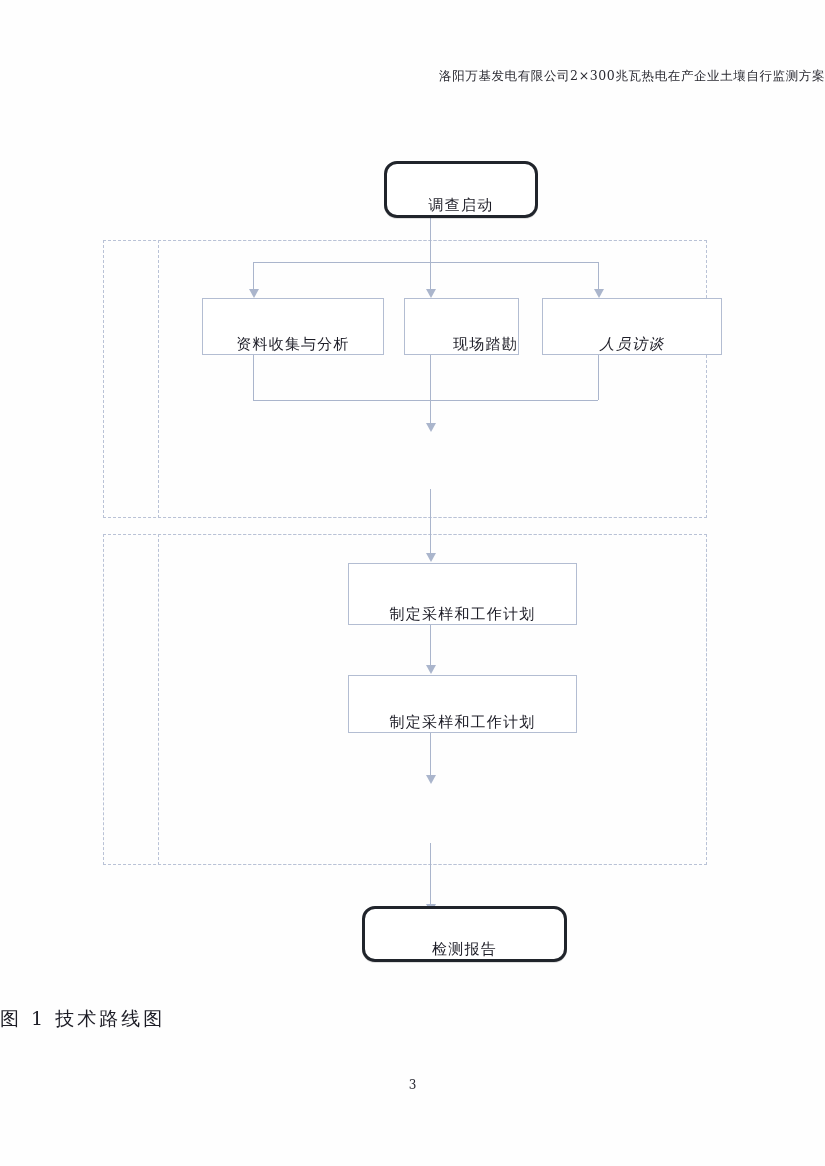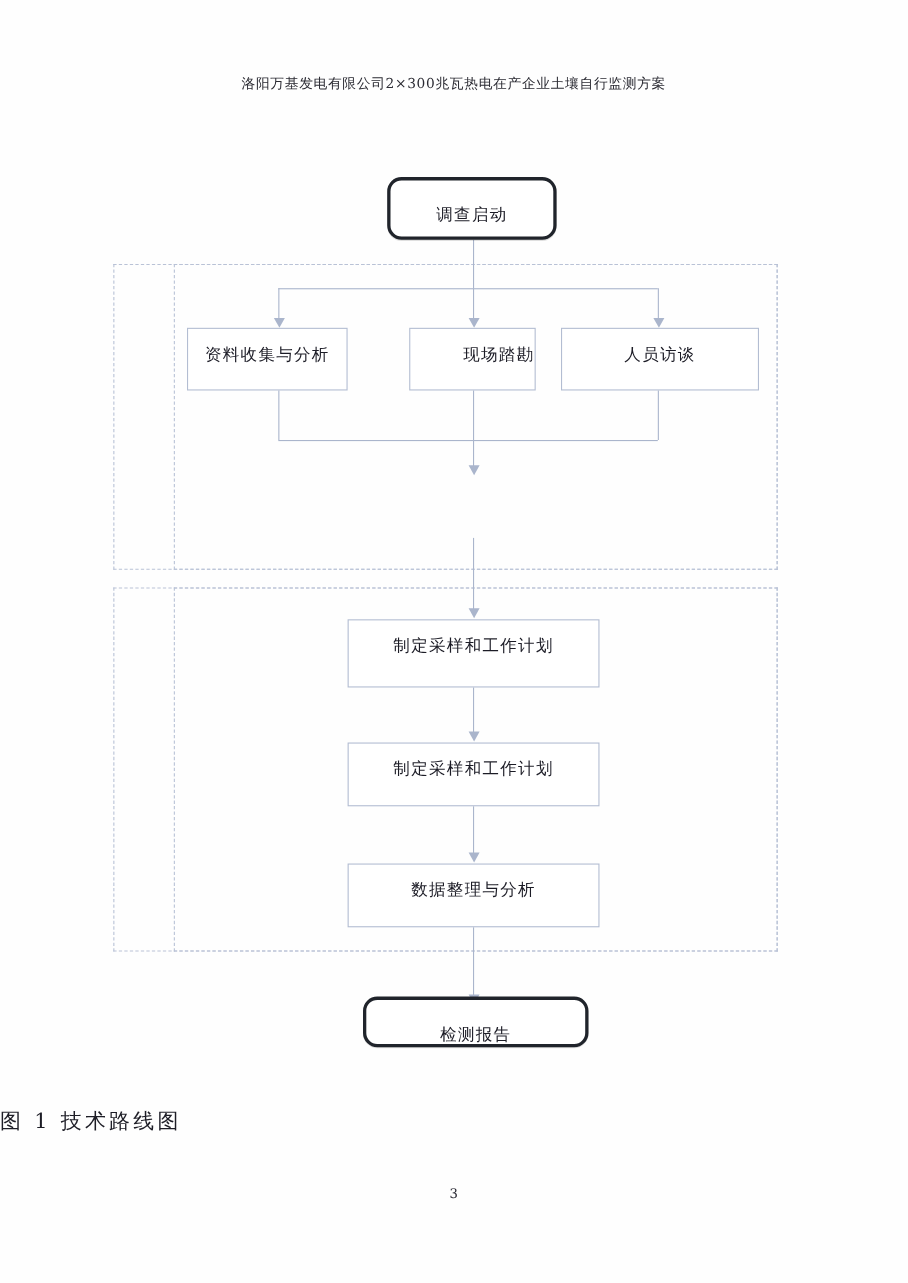--- a/index.html
+++ b/index.html
@@ -23,21 +23,21 @@
     inset: 0;
     background: #fefefe;
     pointer-events: none;
   }
 
   .doc-header {
     position: absolute;
     top: 68px;
     left: 0;
     width: 825px;
-    text-align: center;
+    text-align: right;
     font-family: "DejaVu Serif", "Liberation Serif", serif;
     font-size: 12.5px;
     letter-spacing: 0.6px;
     color: #2a2a32;
   }
 
   .page-number {
     position: absolute;
     top: 1078px;
     left: 0;
@@ -67,24 +67,25 @@
     background: transparent;
   }
 
   
   .node {
     position: absolute;
     box-sizing: border-box;
     background: #ffffff;
     border: 1px solid #b3bdd2;
     display: flex;
-    align-items: flex-start;
+    align-items: flex-end;
     justify-content: center;
     color: #1c1c26;
     font-family: "DejaVu Serif", "Liberation Serif", serif;
+    margin-left: 32px;
   }
   .node > .node-label {
     display: block;
     width: 100%;
     text-align: center;
     font-size: 15px;
     letter-spacing: 1.2px;
     padding-top: 14px;
   }
   .node.terminator {
@@ -135,29 +136,29 @@
 
   <div class="vline" style="left:253px; top:262px; height:28px;"></div>
   <div class="arrow-head" style="left:249px; top:289px;"></div>
 
   <div class="vline" style="left:430px; top:262px; height:28px;"></div>
   <div class="arrow-head" style="left:426px; top:289px;"></div>
 
   <div class="vline" style="left:598px; top:262px; height:28px;"></div>
   <div class="arrow-head" style="left:594px; top:289px;"></div>
 
-  <div class="node" style="left:170px; top:298px; width:146px; height:57px;">
+  <div class="node" style="left:170px; top:298px; width:182px; height:57px;">
     <span class="node-label">资料收集与分析</span>
   </div>
 
   <div class="node" style="left:372px; top:298px; width:115px; height:57px;padding-left:48px;">
     <span class="node-label">现场踏勘</span>
   </div>
 
-  <div class="node" style="left:510px; top:298px; width:180px; height:57px;">
+  <div class="node" style="left:510px; top:298px; width:180px; height:57px;font-style:italic;">
     <span class="node-label">人员访谈</span>
   </div>
 
   <div class="vline" style="left:253px; top:355px; height:45px;"></div>
   <div class="vline" style="left:598px; top:355px; height:45px;"></div>
   <div class="hline" style="left:253px; top:400px; width:345px;"></div>
   <div class="vline" style="left:430px; top:355px; height:69px;"></div>
   <div class="arrow-head" style="left:426px; top:423px;"></div>
 
 
@@ -171,31 +172,28 @@
   <div class="vline" style="left:430px; top:625px; height:41px;"></div>
   <div class="arrow-head" style="left:426px; top:665px;"></div>
 
   <div class="node" style="left:316px; top:675px; width:229px; height:58px;">
     <span class="node-label">制定采样和工作计划</span>
   </div>
 
   <div class="vline" style="left:430px; top:733px; height:43px;"></div>
   <div class="arrow-head" style="left:426px; top:775px;"></div>
 
-  <div class="node" style="left:316px; top:785px; width:229px; height:58px;">
-    <span class="node-label">数据整理与分析</span>
-  </div>
 
   <div class="vline" style="left:430px; top:843px; height:62px;"></div>
   <div class="arrow-head" style="left:426px; top:904px;"></div>
 
   <div class="node terminator" style="left:352px; top:161px; width:154px; height:57px;">
     <span class="node-label">调查启动</span>
   </div>
 
-  <div class="node terminator" style="left:330px; top:906px; width:205px; height:46px;">
+  <div class="node terminator" style="left:330px; top:906px; width:205px; height:56px;">
     <span class="node-label">检测报告</span>
   </div>
 
   <div class="fig-caption">图 1  技术路线图</div>
 
   <div class="page-number">3</div>
 </div>
 
 </body></html>

